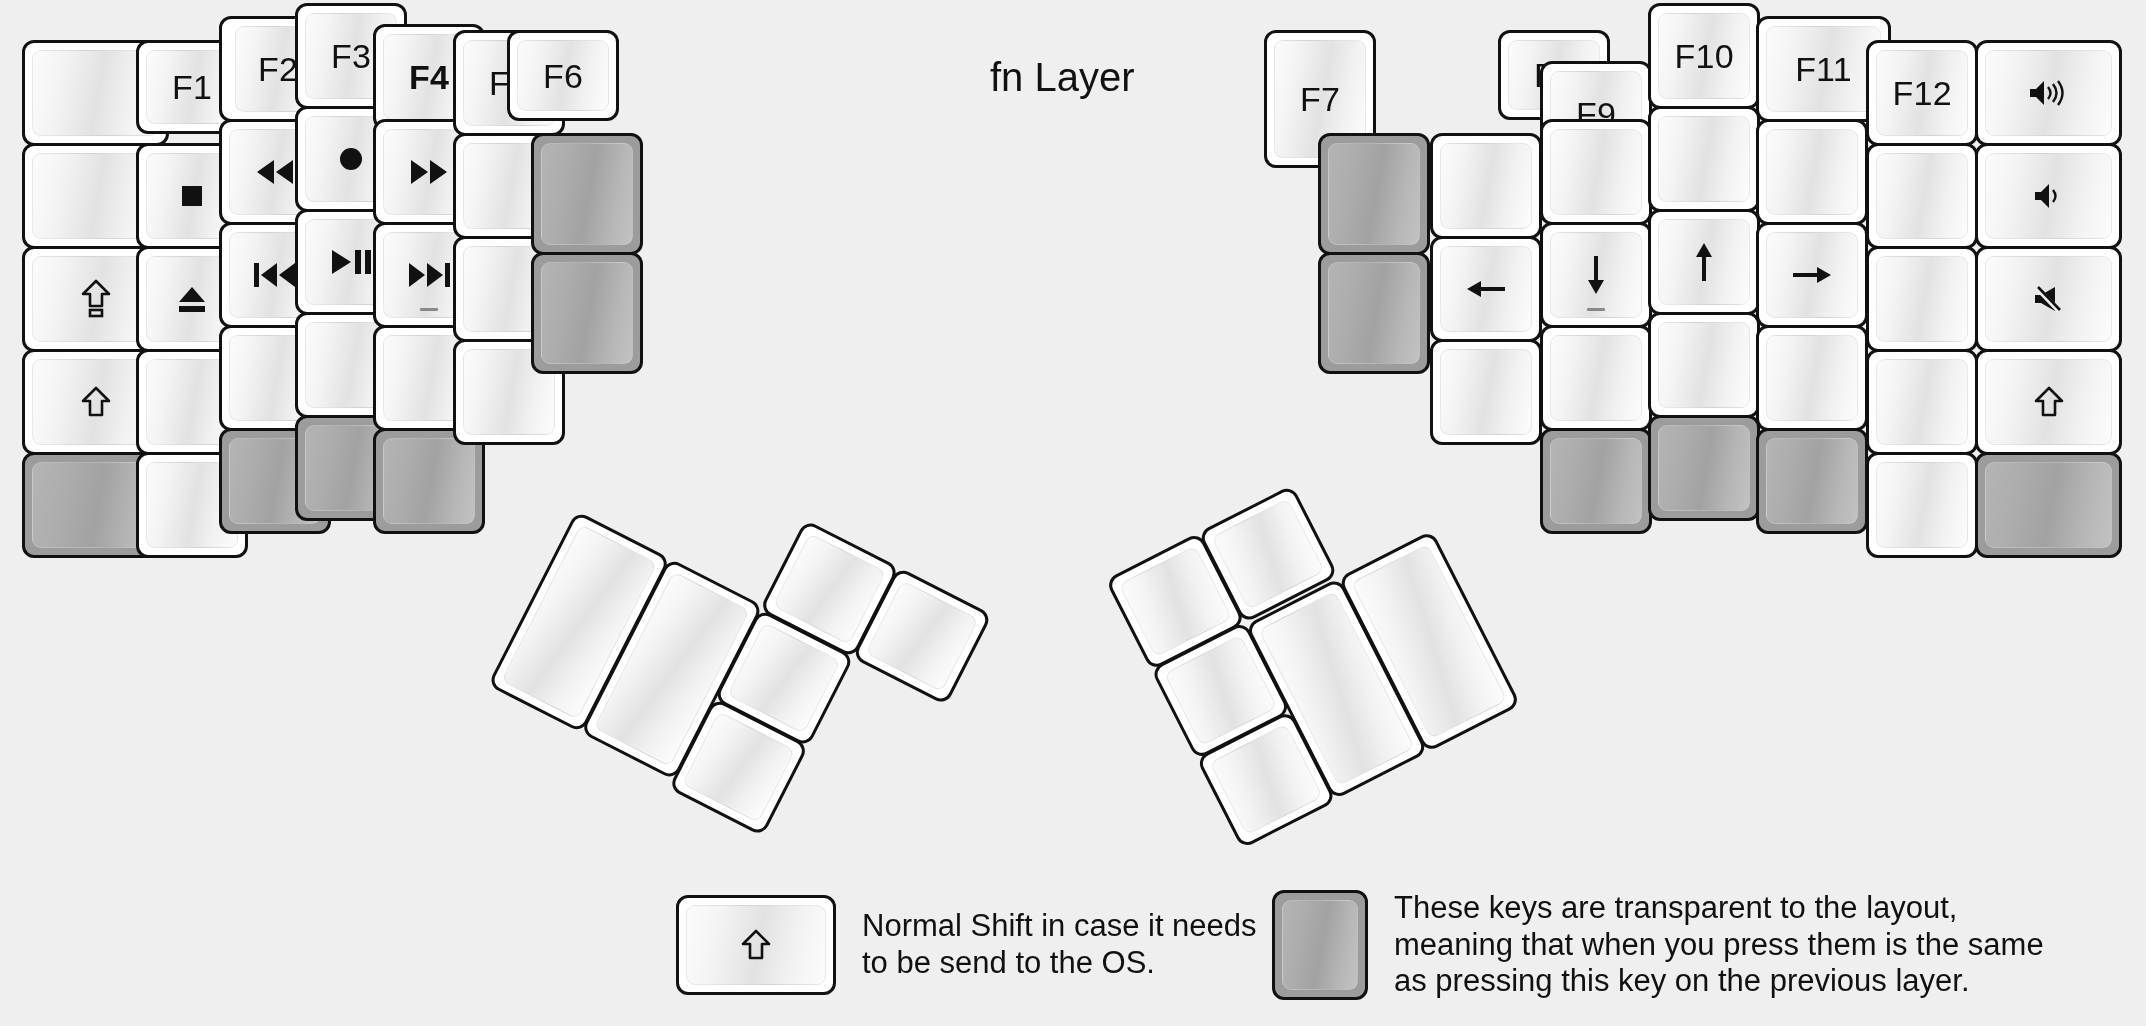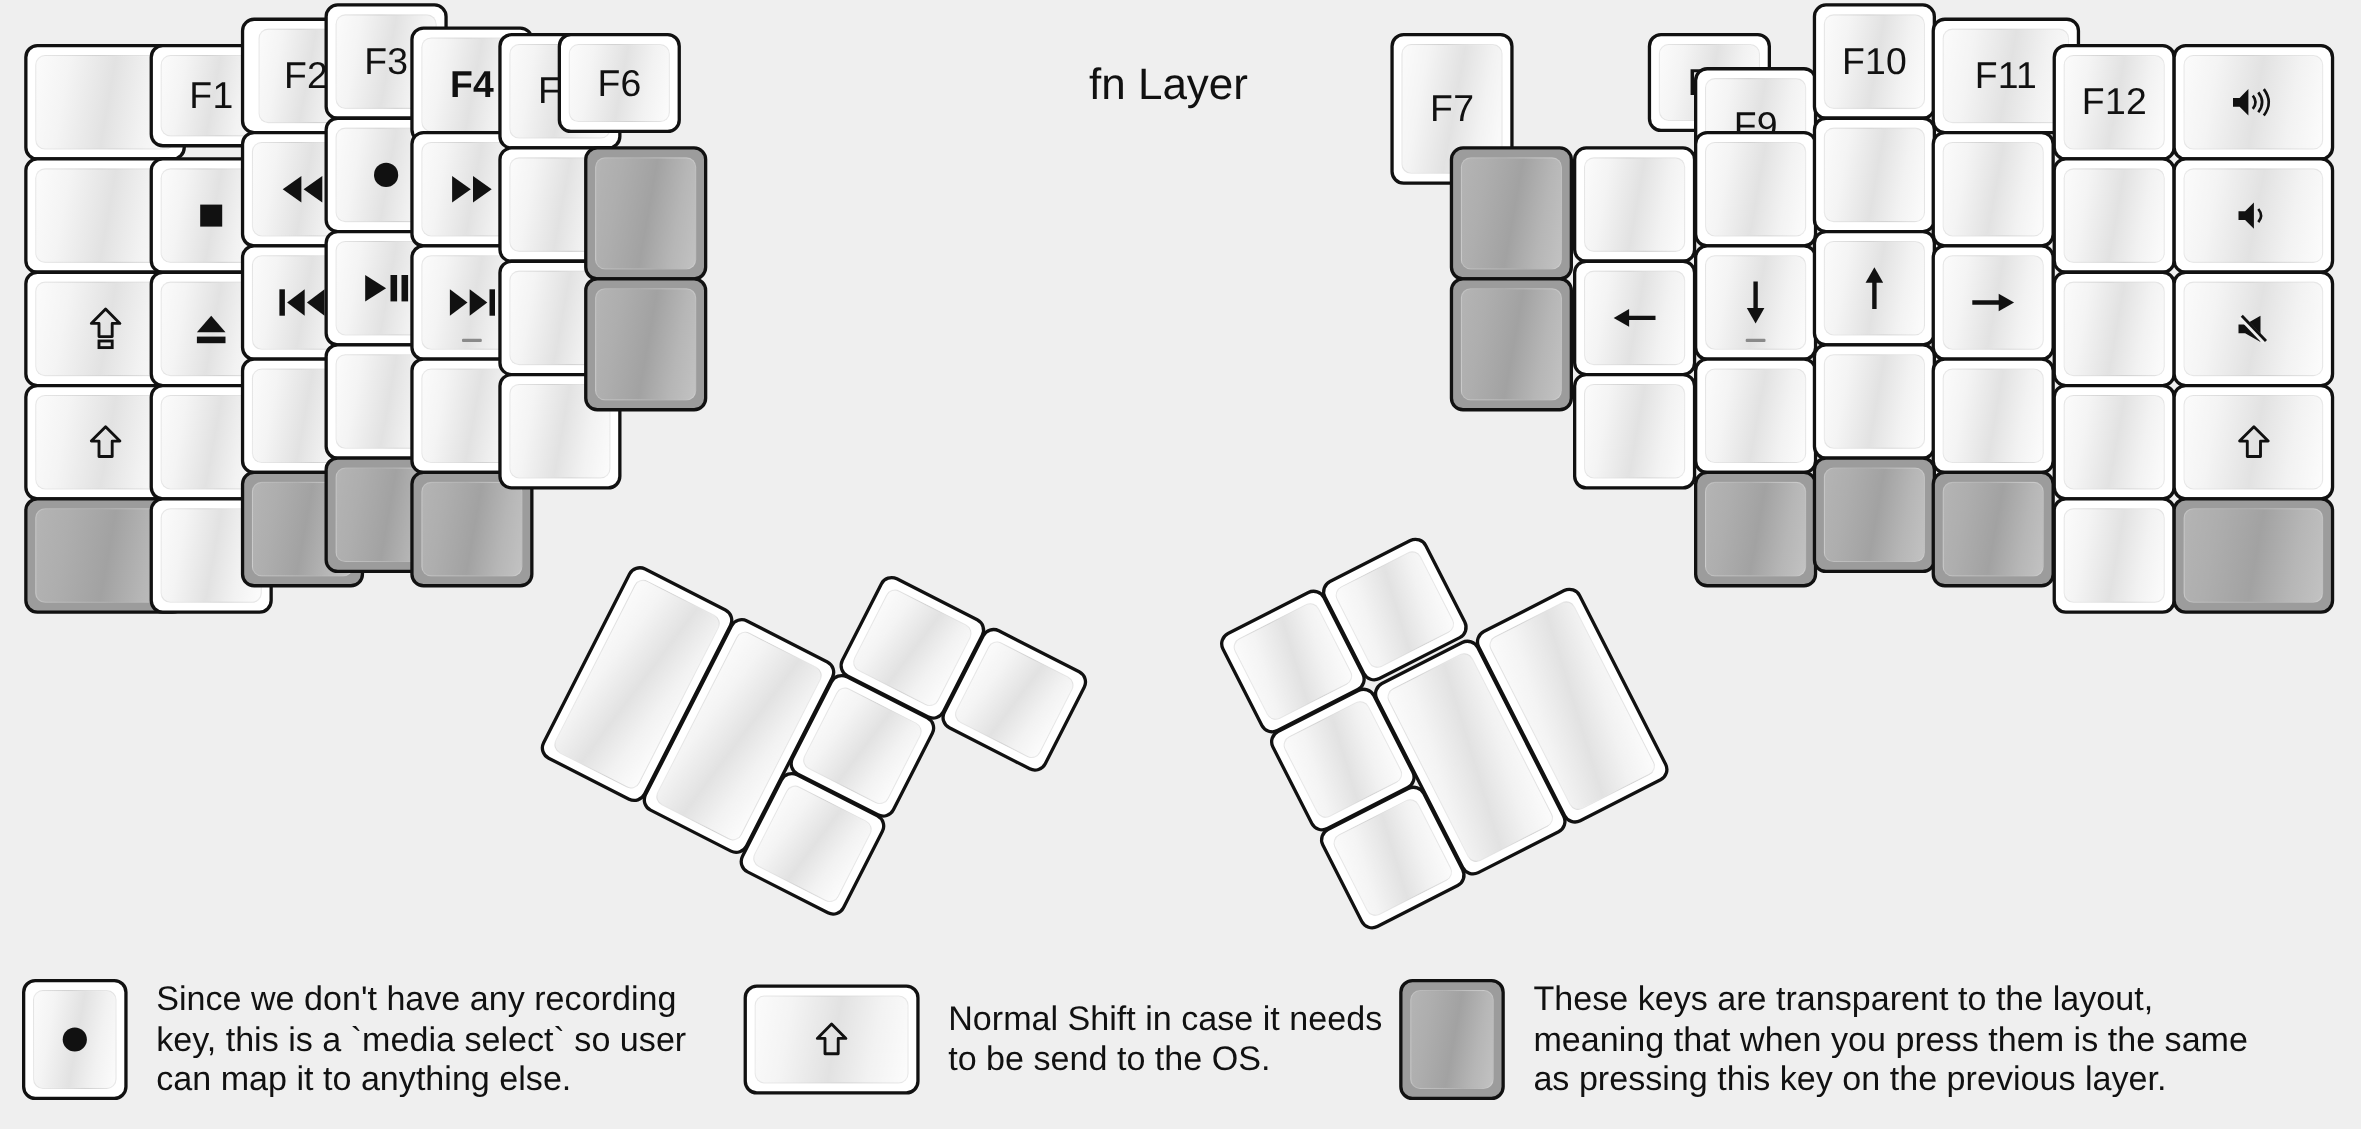--- a/index.html
+++ b/index.html
@@ -456,34 +456,20 @@
         <div class="key" style="left: 104px; top: 104px; width: 106px; height: 196px;">
           <div class="cap"></div>
         </div>
         <div class="key" style="left: 208px; top: 104px; width: 106px; height: 196px;">
           <div class="cap"></div>
         </div>
       </div>
     </div>
 
   <div id="legend">
-      <div class="legend-item" style="left: 20px; top: 0px; height: 150px;">
-        <div class="key" style="position: relative; width: 96px; height: 110px;">
-          <div class="cap">
-            <span class="glyph">
-              <svg width="32" height="32" viewBox="0 0 32 32">
-                <circle cx="16" cy="16" r="11" fill="#111"></circle>
-              </svg>
-            </span>
-          </div>
-        </div>
-        <div class="legend-text">Since we don't have any recording
-key, this is a `media select` so user
-can map it to anything else.</div>
-      </div>
       <div class="legend-item" style="left: 660px; top: 0px; height: 150px; padding-left: 16px;">
         <div class="key" style="position: relative; width: 160px; height: 100px;">
           <div class="cap">
             <span class="glyph">
               <svg width="30" height="34" viewBox="0 0 30 34">
                 <polygon points="15,3 28,16 21,16 21,30 9,30 9,16 2,16" fill="none" stroke="#111" stroke-width="2.6" stroke-linejoin="round"></polygon>
               </svg>
             </span>
           </div>
         </div>

